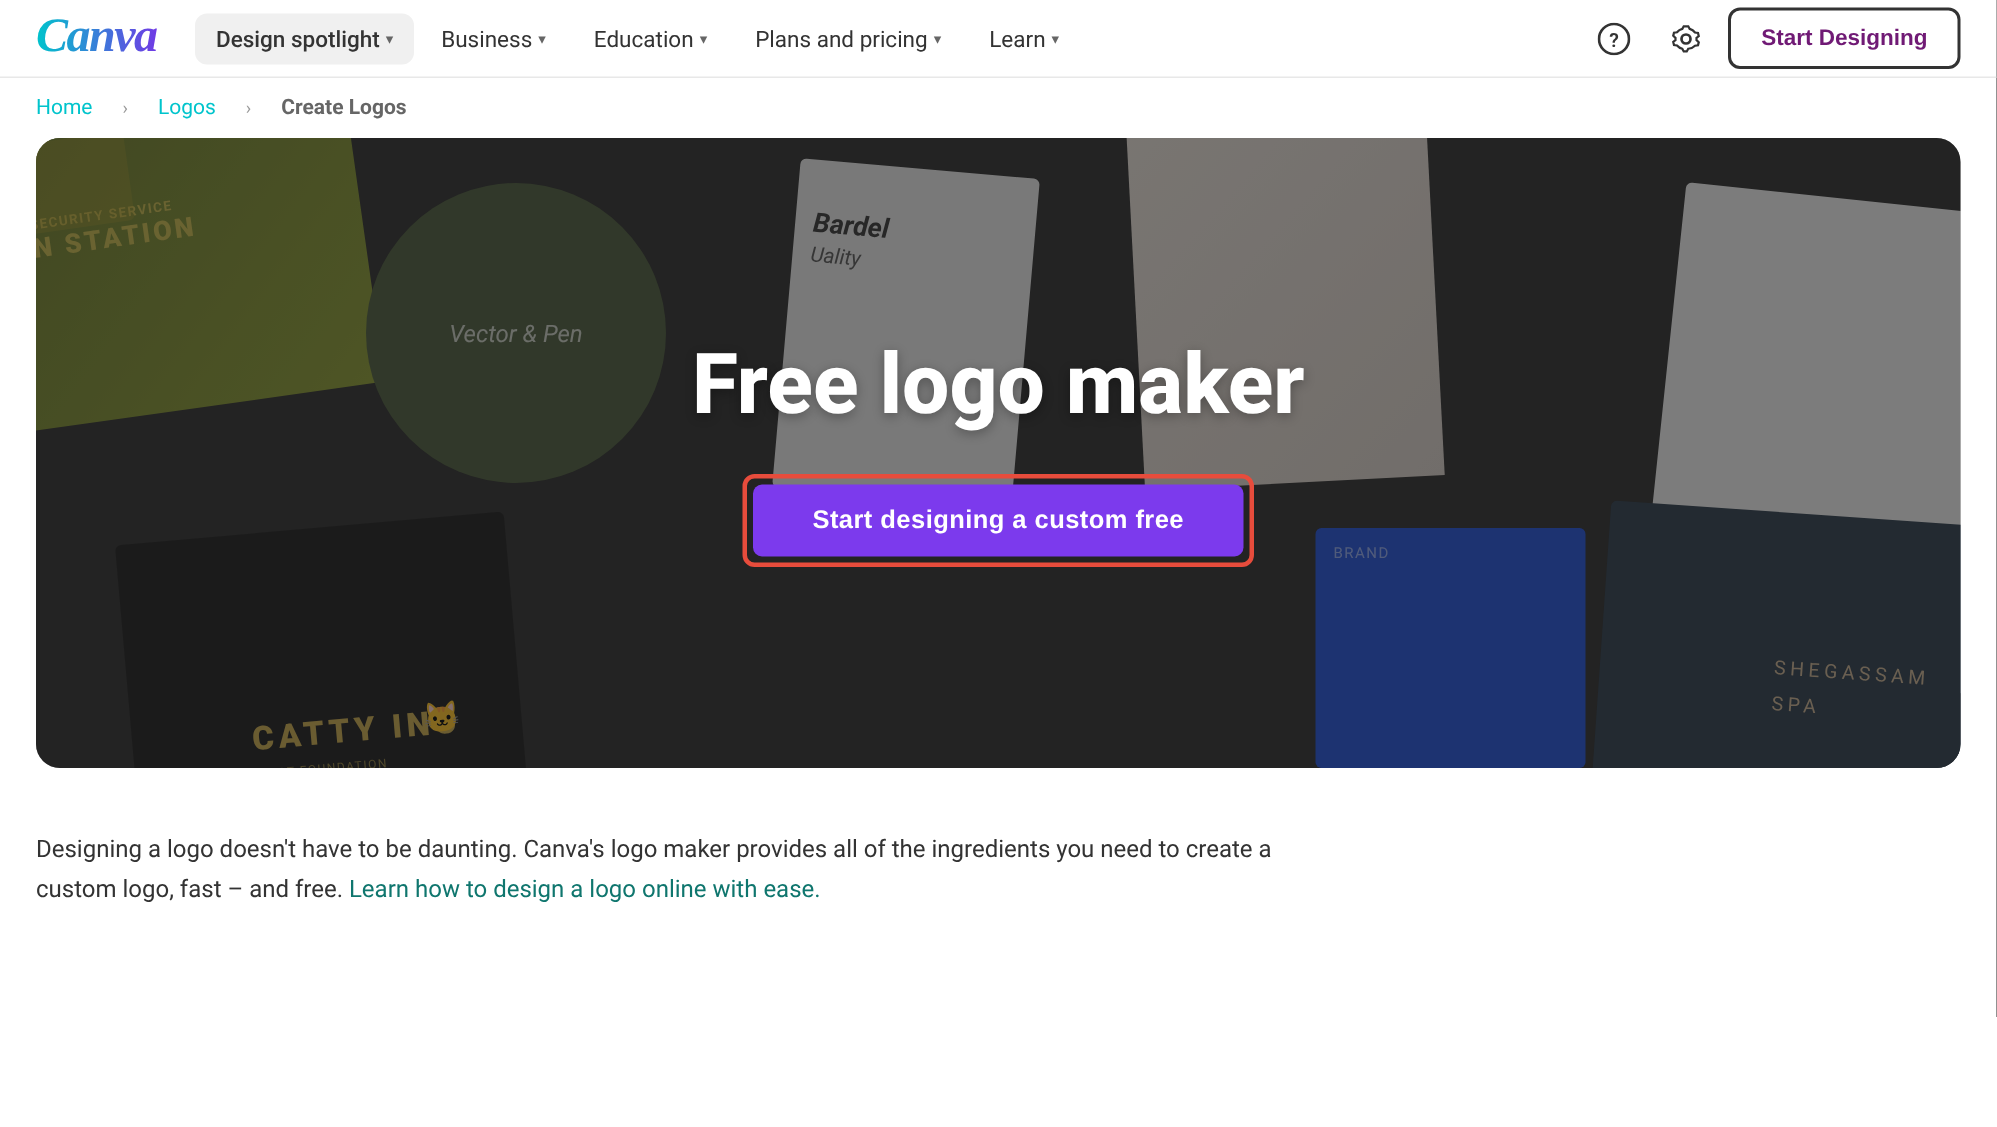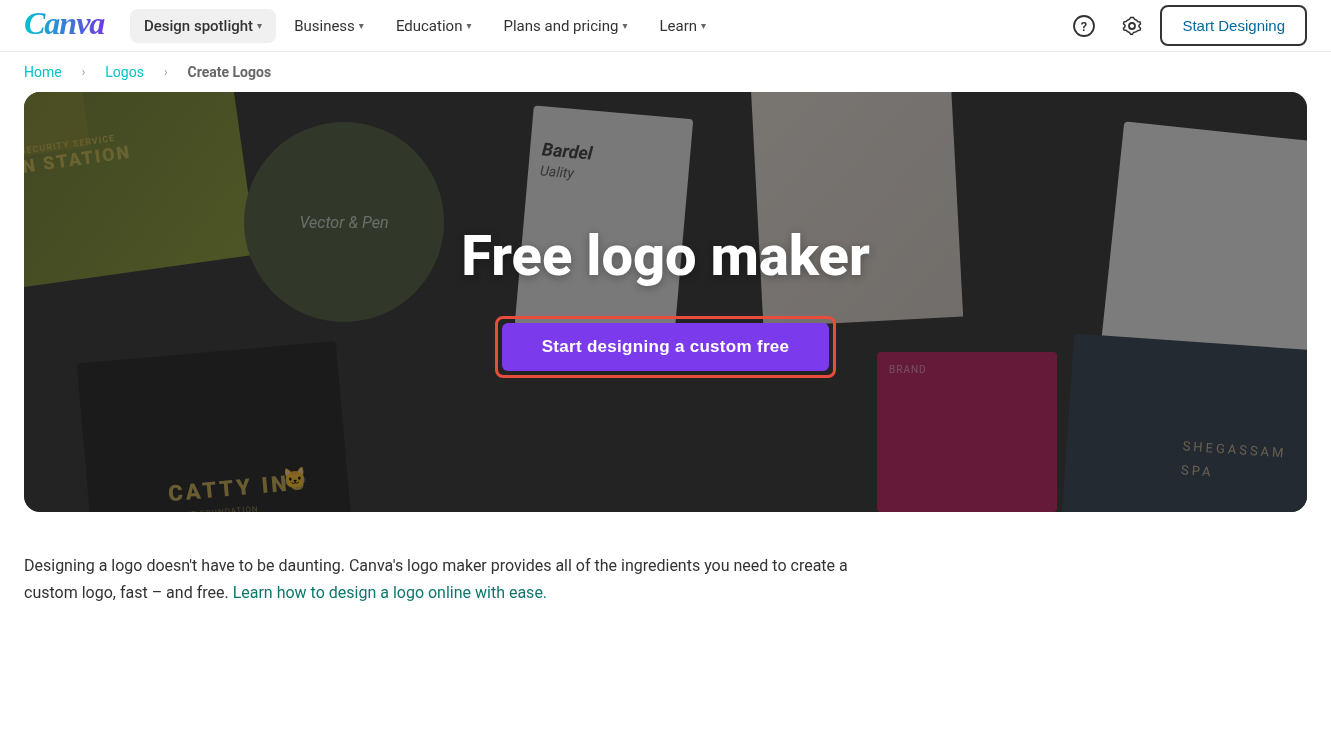--- a/index.html
+++ b/index.html
@@ -69,23 +69,23 @@
       color: #333;
       font-size: 18px;
       transition: background 0.15s;
     }
     .start-designing-btn {
       background: #fff;
       border: 2px solid #333;
       border-radius: 8px;
       padding: 10px 20px;
       font-size: 15px;
-      font-weight: 400;
-      cursor: pointer;
-      color: #0369a1;
+      font-weight: 700;
+      cursor: pointer;
+      color: #701a75;
       white-space: nowrap;
     }
 
     
     .breadcrumb {
       display: flex;
       align-items: center;
       gap: 20px;
       padding: 12px 24px;
       font-size: 14px;
@@ -173,21 +173,21 @@
       bottom: 30px; left: 80px;
       color: #c8a84a;
       font-size: 22px;
       font-weight: 900;
       letter-spacing: 3px;
       text-transform: uppercase;
     }
     .card-teal {
       bottom: 0px; right: 250px;
       width: 180px; height: 160px;
-      background: #be185d;
+      background: #1d4ed8;
     }
     .card-white-3 {
       top: 40px; right: -20px;
       width: 220px; height: 320px;
       background: #f0f0f0;
       transform: rotate(6deg);
     }
     .card-dark-2 {
       bottom: -30px; right: -10px;
       width: 250px; height: 200px;

